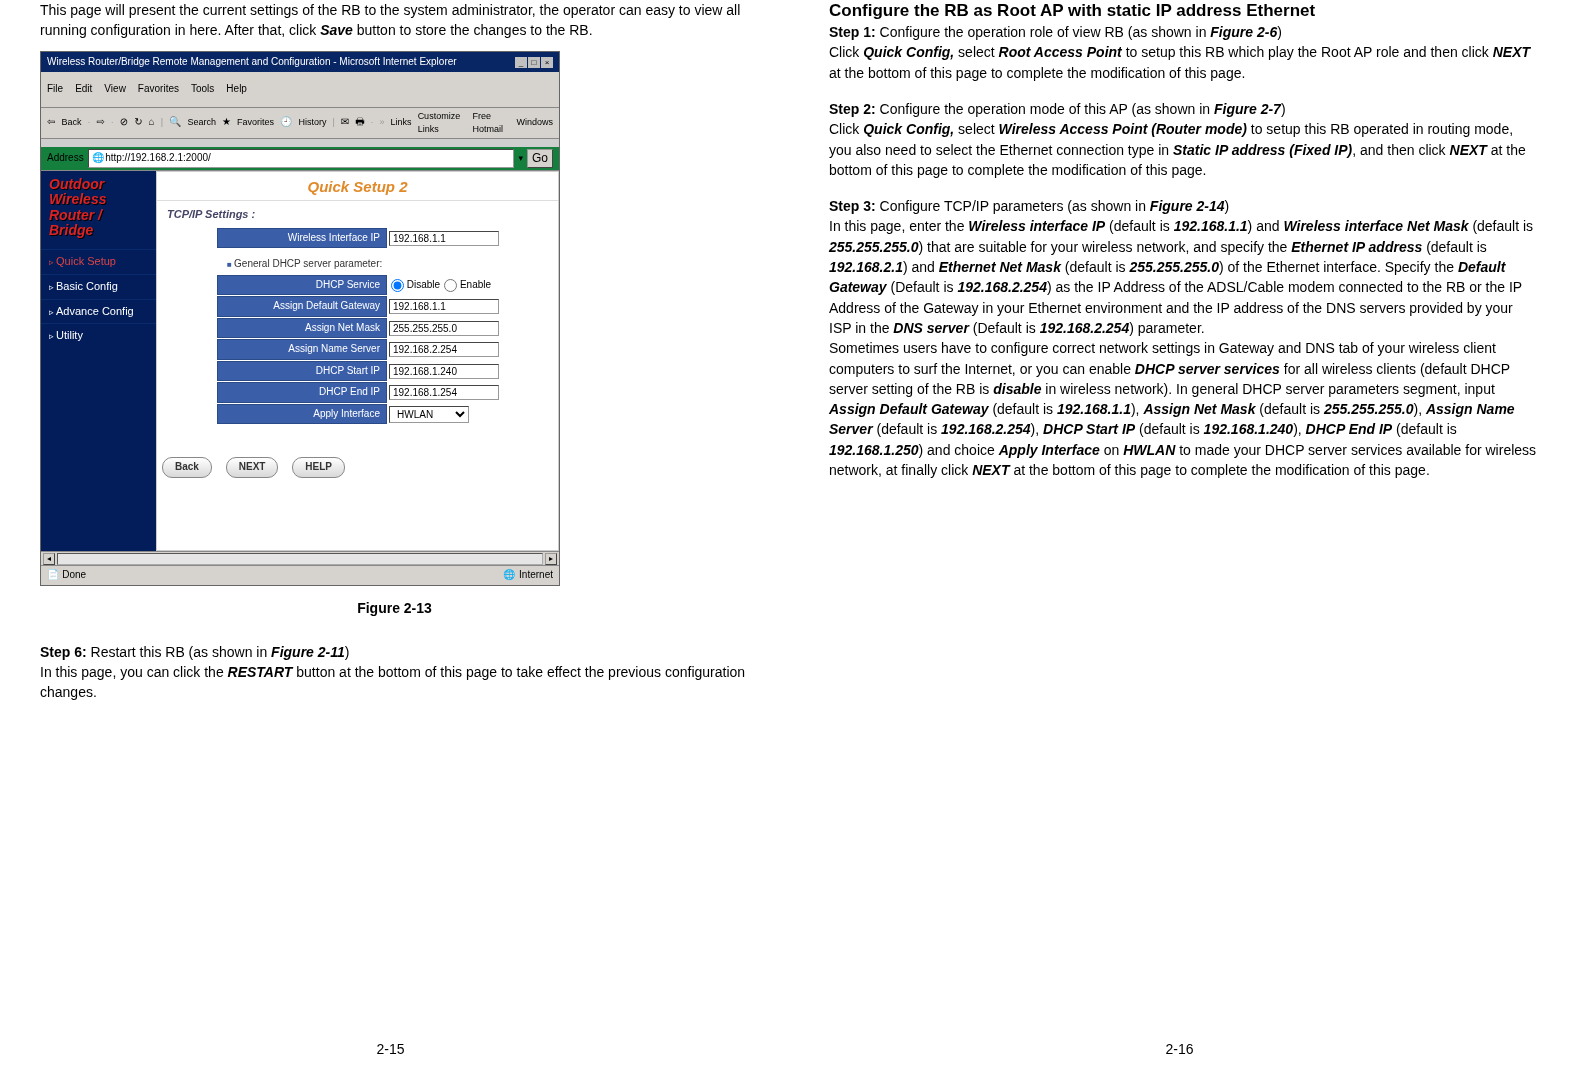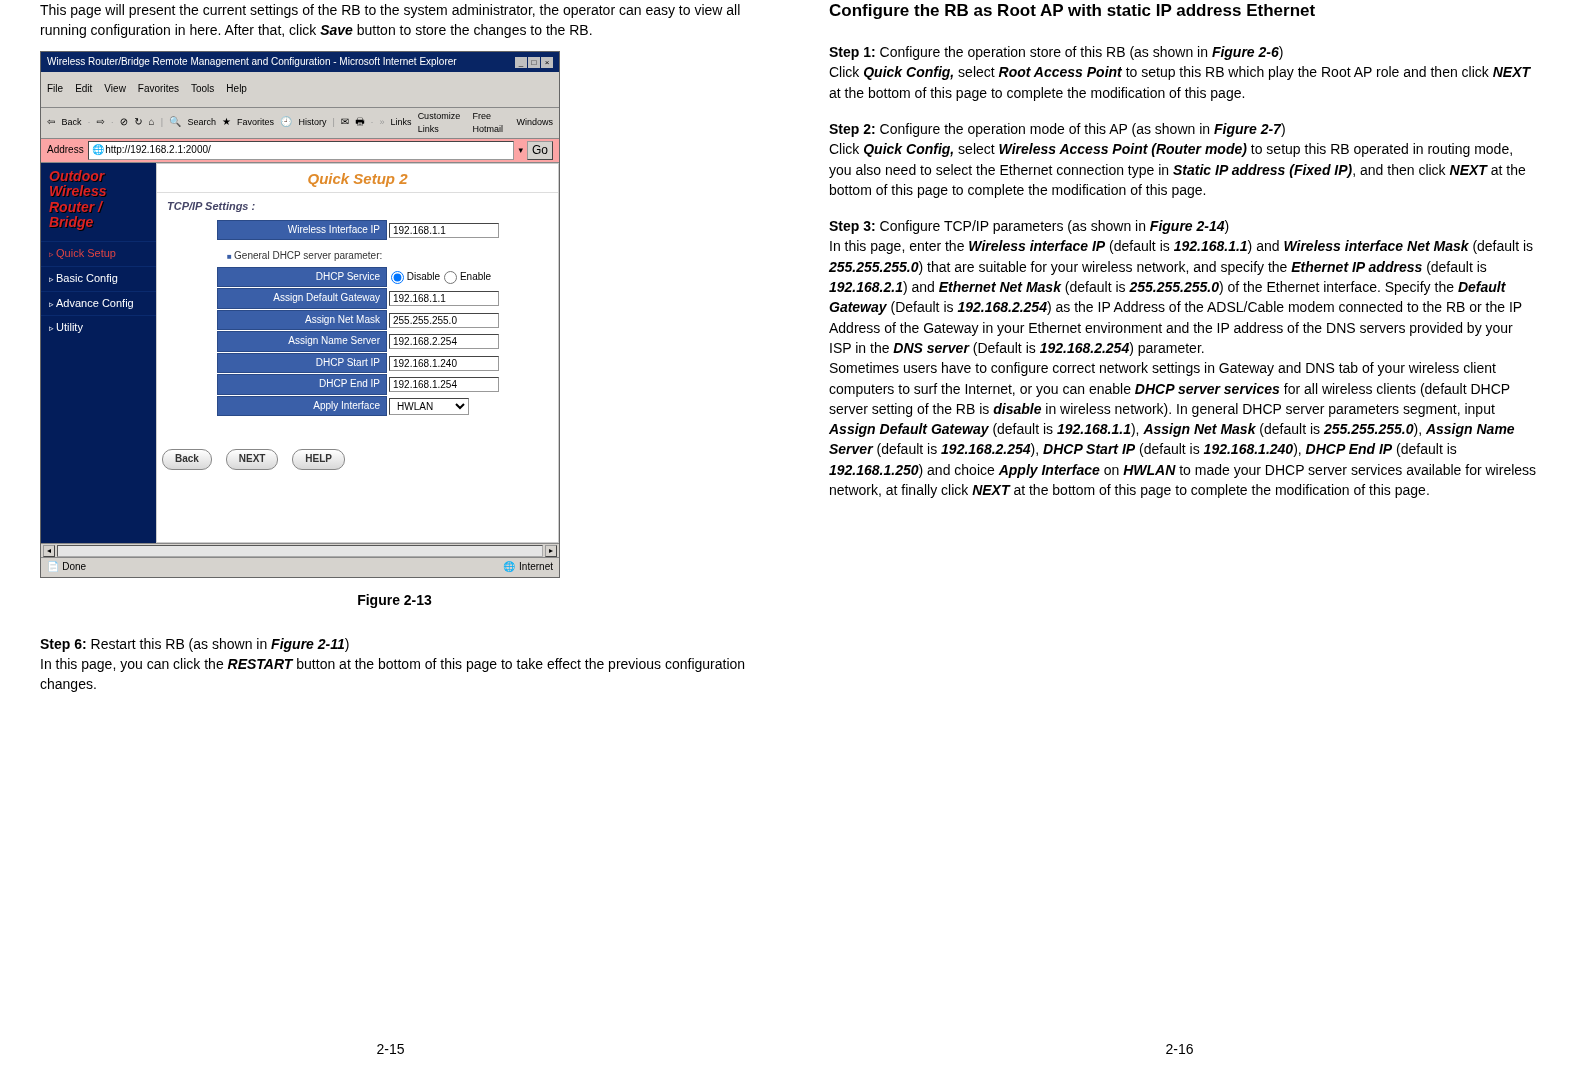--- a/index.html
+++ b/index.html
@@ -68,27 +68,28 @@
     border-bottom: 1px solid #888;
     font-size: 9px;
     padding: 2px 6px;
     display: flex;
     gap: 6px;
     align-items: center;
   }
   .toolbar .sep { color: #999; }
   .toolbar .ico { font-size: 10px; }
   .addrbar {
-    background: #fca5a5;
+    background: #15803d;
     border-bottom: 1px solid #888;
     font-size: 10px;
     padding: 2px 6px;
     display: flex;
     align-items: center;
     gap: 4px;
+    margin-top: 8px;
   }
   .addr-input {
     background: #fff;
     border: 1px inset #999;
     padding: 1px 4px;
     flex: 1;
     font-size: 10px;
     display: flex;
     align-items: center;
   }
@@ -230,21 +231,20 @@
     text-align: center;
     font-weight: bold;
     margin: 12px 0 24px;
   }
 
   .step-block { margin-bottom: 16px; }
   .right-heading {
     font-weight: bold;
     font-size: 17px;
     line-height: 1.3;
-    margin-bottom: 20px;
   }
 </style>
 </head>
 <body>
 
 <div class="page page-left">
 
   <p class="intro">
     <span>This page will present the current settings of the RB to the system administrator, the operator can easy to view all running configuration in here. After that, click </span><span class="bi">Save</span><span> button to store the changes to the RB.</span>
   </p>
@@ -386,21 +386,21 @@
   </p>
 
   <div class="page-num">2-15</div>
 </div>
 
 <div class="page">
   <div class="right-heading">Configure the RB as Root AP with static IP address Ethernet</div>
 
   <div class="step-block">
     <p>
-      <b>Step 1:</b><span> Configure the operation store of this RB (as shown in </span><span class="bi">Figure 2-6</span><span>)</span>
+      <b>Step 1:</b><span> Configure the operation role of view RB (as shown in </span><span class="bi">Figure 2-6</span><span>)</span>
     </p>
     <p>
       <span>Click </span><span class="bi">Quick Config,</span><span> select </span><span class="bi">Root Access Point</span><span> to setup this RB which play the Root AP role and then click </span><span class="bi">NEXT</span><span> at the bottom of this page to complete the modification of this page.</span>
     </p>
   </div>
 
   <div class="step-block">
     <p>
       <b>Step 2:</b><span> Configure the operation mode of this AP (as shown in </span><span class="bi">Figure 2-7</span><span>)</span>
     </p>

